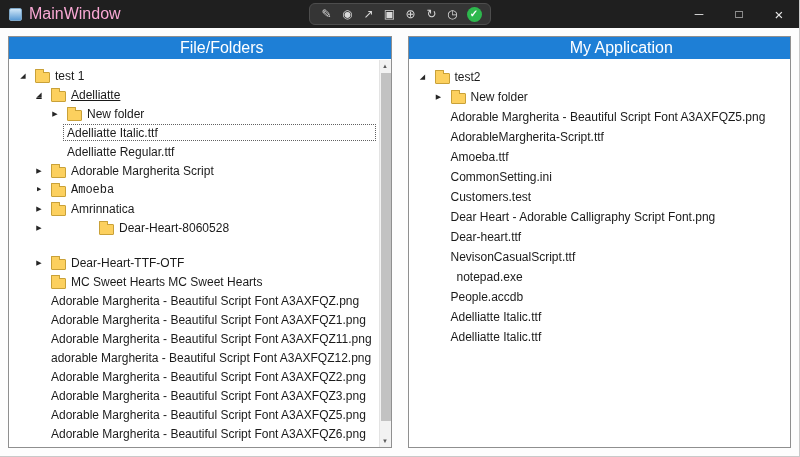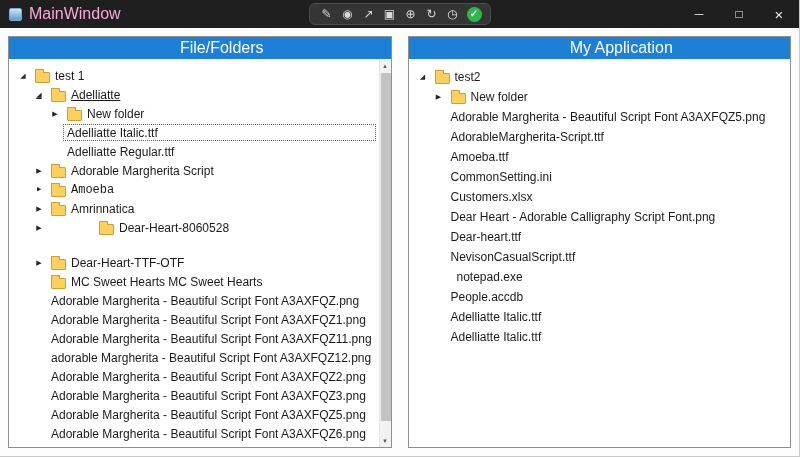--- a/index.html
+++ b/index.html
@@ -252,21 +252,21 @@
           </div>
           <div class="tree-row" style="padding-left: 22px;">
             <span class="expander"></span>
             <span class="row-content">
               <span class="tree-label">CommonSetting.ini</span>
             </span>
           </div>
           <div class="tree-row" style="padding-left: 22px;">
             <span class="expander"></span>
             <span class="row-content">
-              <span class="tree-label">Customers.xlsx</span>
+              <span class="tree-label">Customers.test</span>
             </span>
           </div>
           <div class="tree-row" style="padding-left: 22px;">
             <span class="expander"></span>
             <span class="row-content">
               <span class="tree-label">Dear Heart - Adorable Calligraphy Script Font.png</span>
             </span>
           </div>
           <div class="tree-row" style="padding-left: 22px;">
             <span class="expander"></span>

